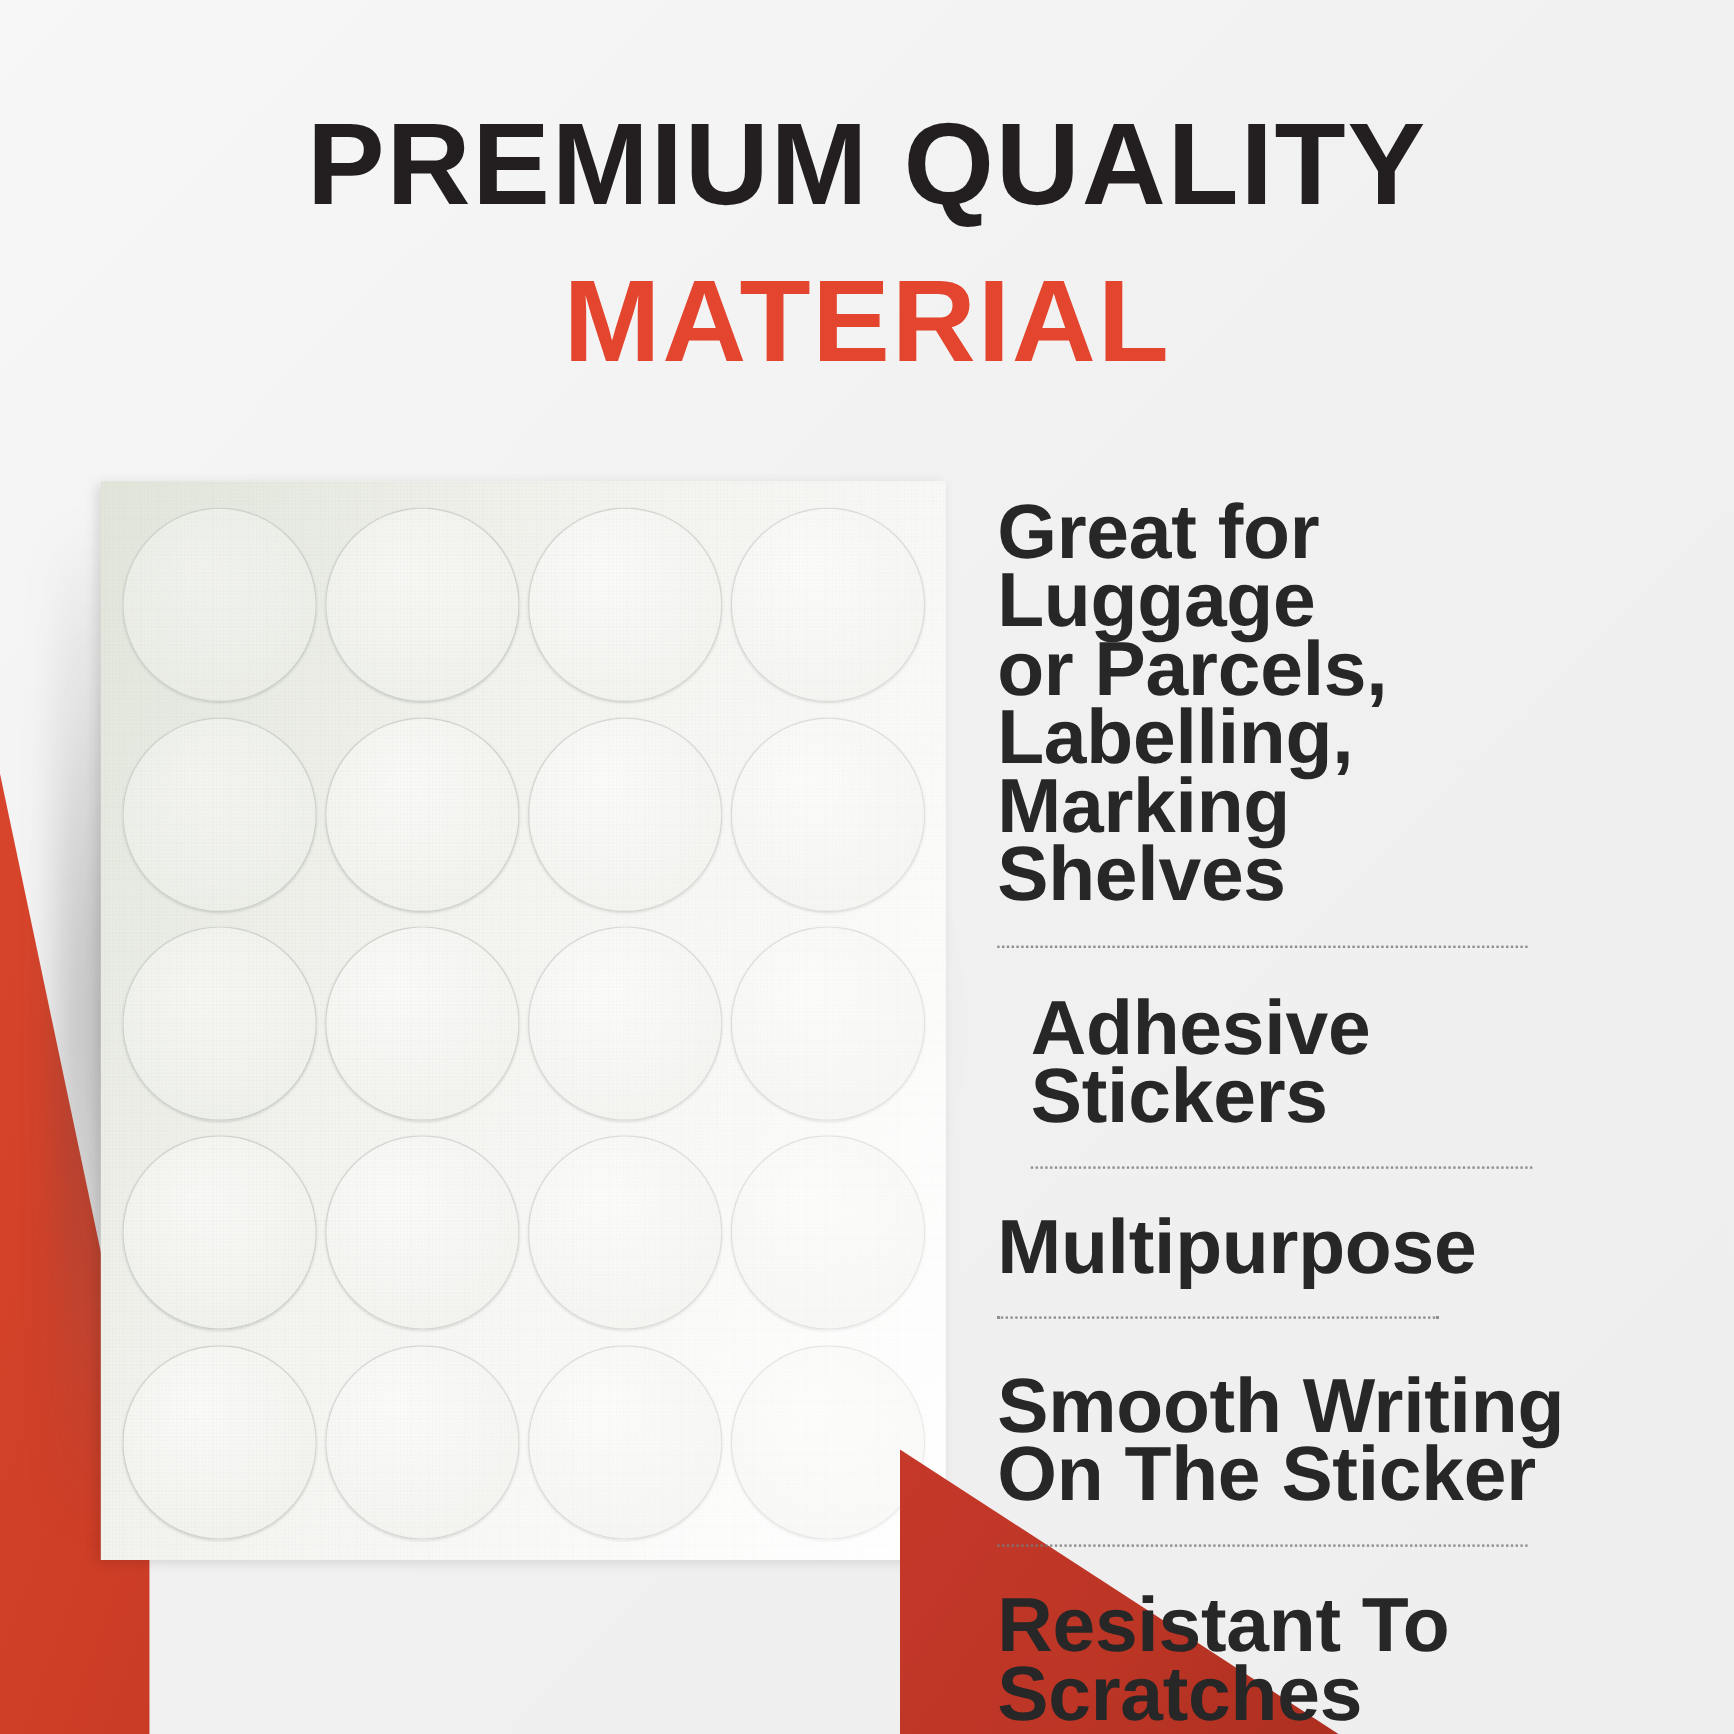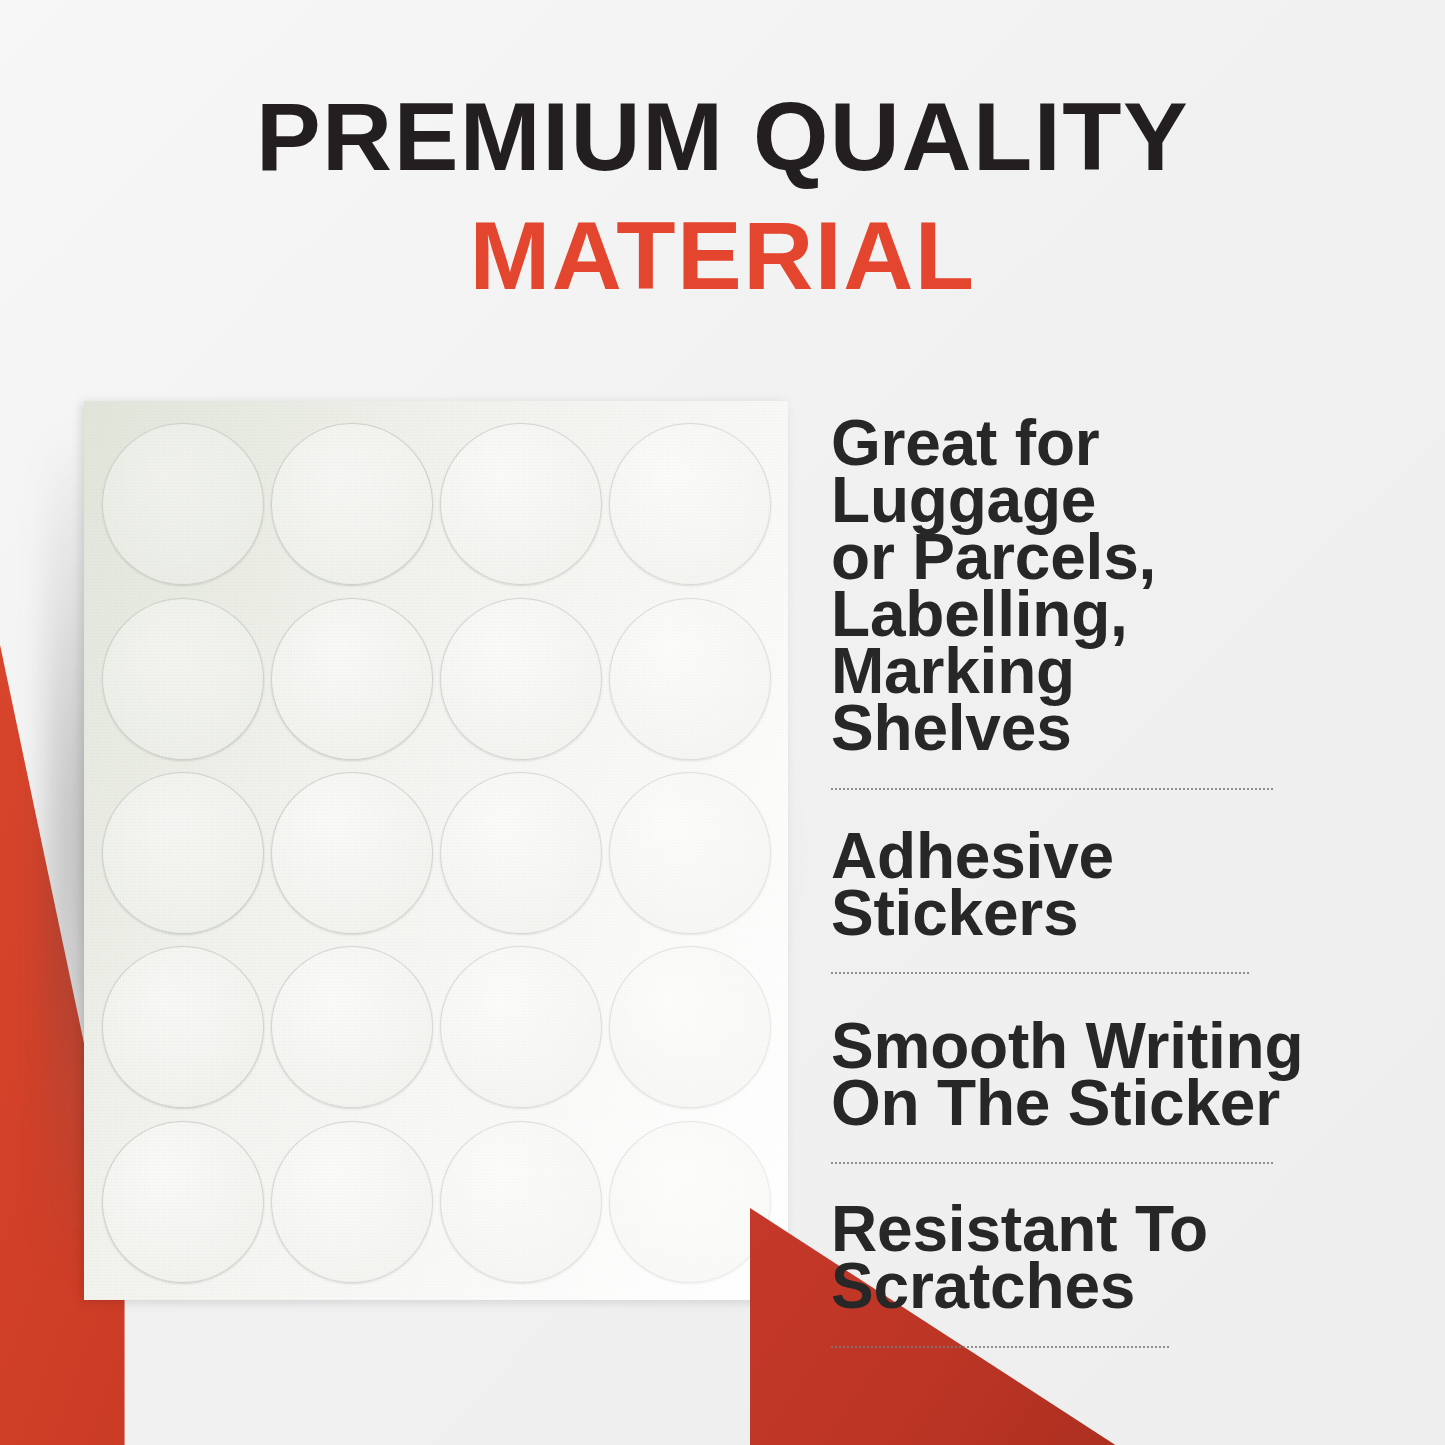--- a/index.html
+++ b/index.html
@@ -58,21 +58,21 @@
     color: #231f20;
     line-height: 1.05;
     white-space: nowrap;
   }
   .title-accent {
     font-size: 97px;
     font-weight: 700;
     letter-spacing: 1.5px;
     color: #e4452e;
     line-height: 1.12;
-    margin-top: 14px;
+    margin-top: 26px;
     white-space: nowrap;
   }
 
   
   .photo-shadow {
     position: absolute;
     left: 46px;
     top: 404px;
     width: 760px;
     height: 900px;
@@ -246,25 +246,29 @@
 
   <div class="features">
 
     <div class="feature-item">
       <div class="feature-text">Great for Luggage
 or Parcels, Labelling,
 Marking Shelves</div>
       <div class="feature-divider" style="margin-top:31px;width:442px;"></div>
     </div>
 
-    <div class="feature-item" style="margin-top:38px;">
+    <div class="feature-item" style="margin-top:38px;margin-left:28px;">
       <div class="feature-text">Adhesive Stickers</div>
       <div class="feature-divider" style="margin-top:30px;width:418px;"></div>
     </div>
 
+    <div class="feature-item" style="margin-top:37px;">
+      <div class="feature-text">Multipurpose</div>
+      <div class="feature-divider" style="margin-top:29px;width:368px;"></div>
+    </div>
 
     <div class="feature-item" style="margin-top:44px;">
       <div class="feature-text">Smooth Writing
 On The Sticker</div>
       <div class="feature-divider" style="margin-top:30px;width:442px;"></div>
     </div>
 
     <div class="feature-item" style="margin-top:37px;">
       <div class="feature-text">Resistant To
 Scratches</div>

